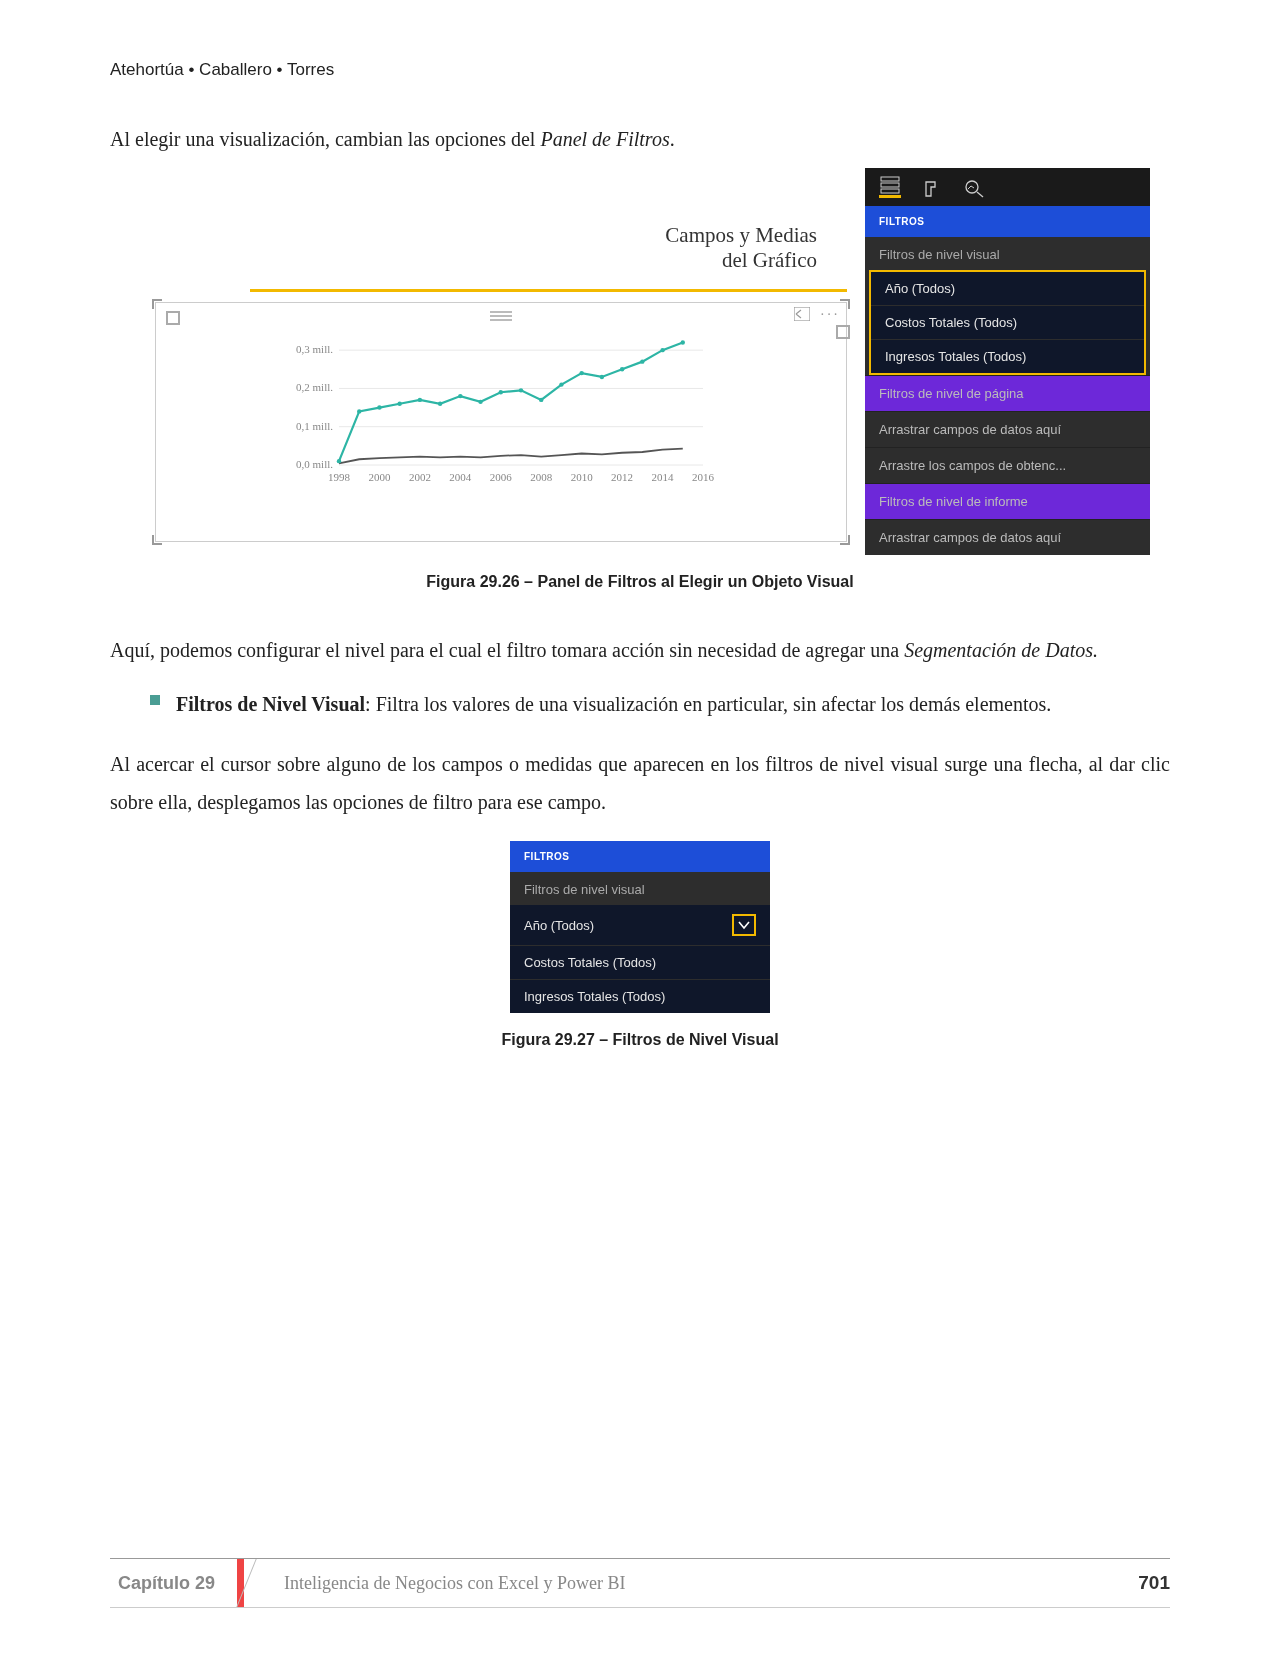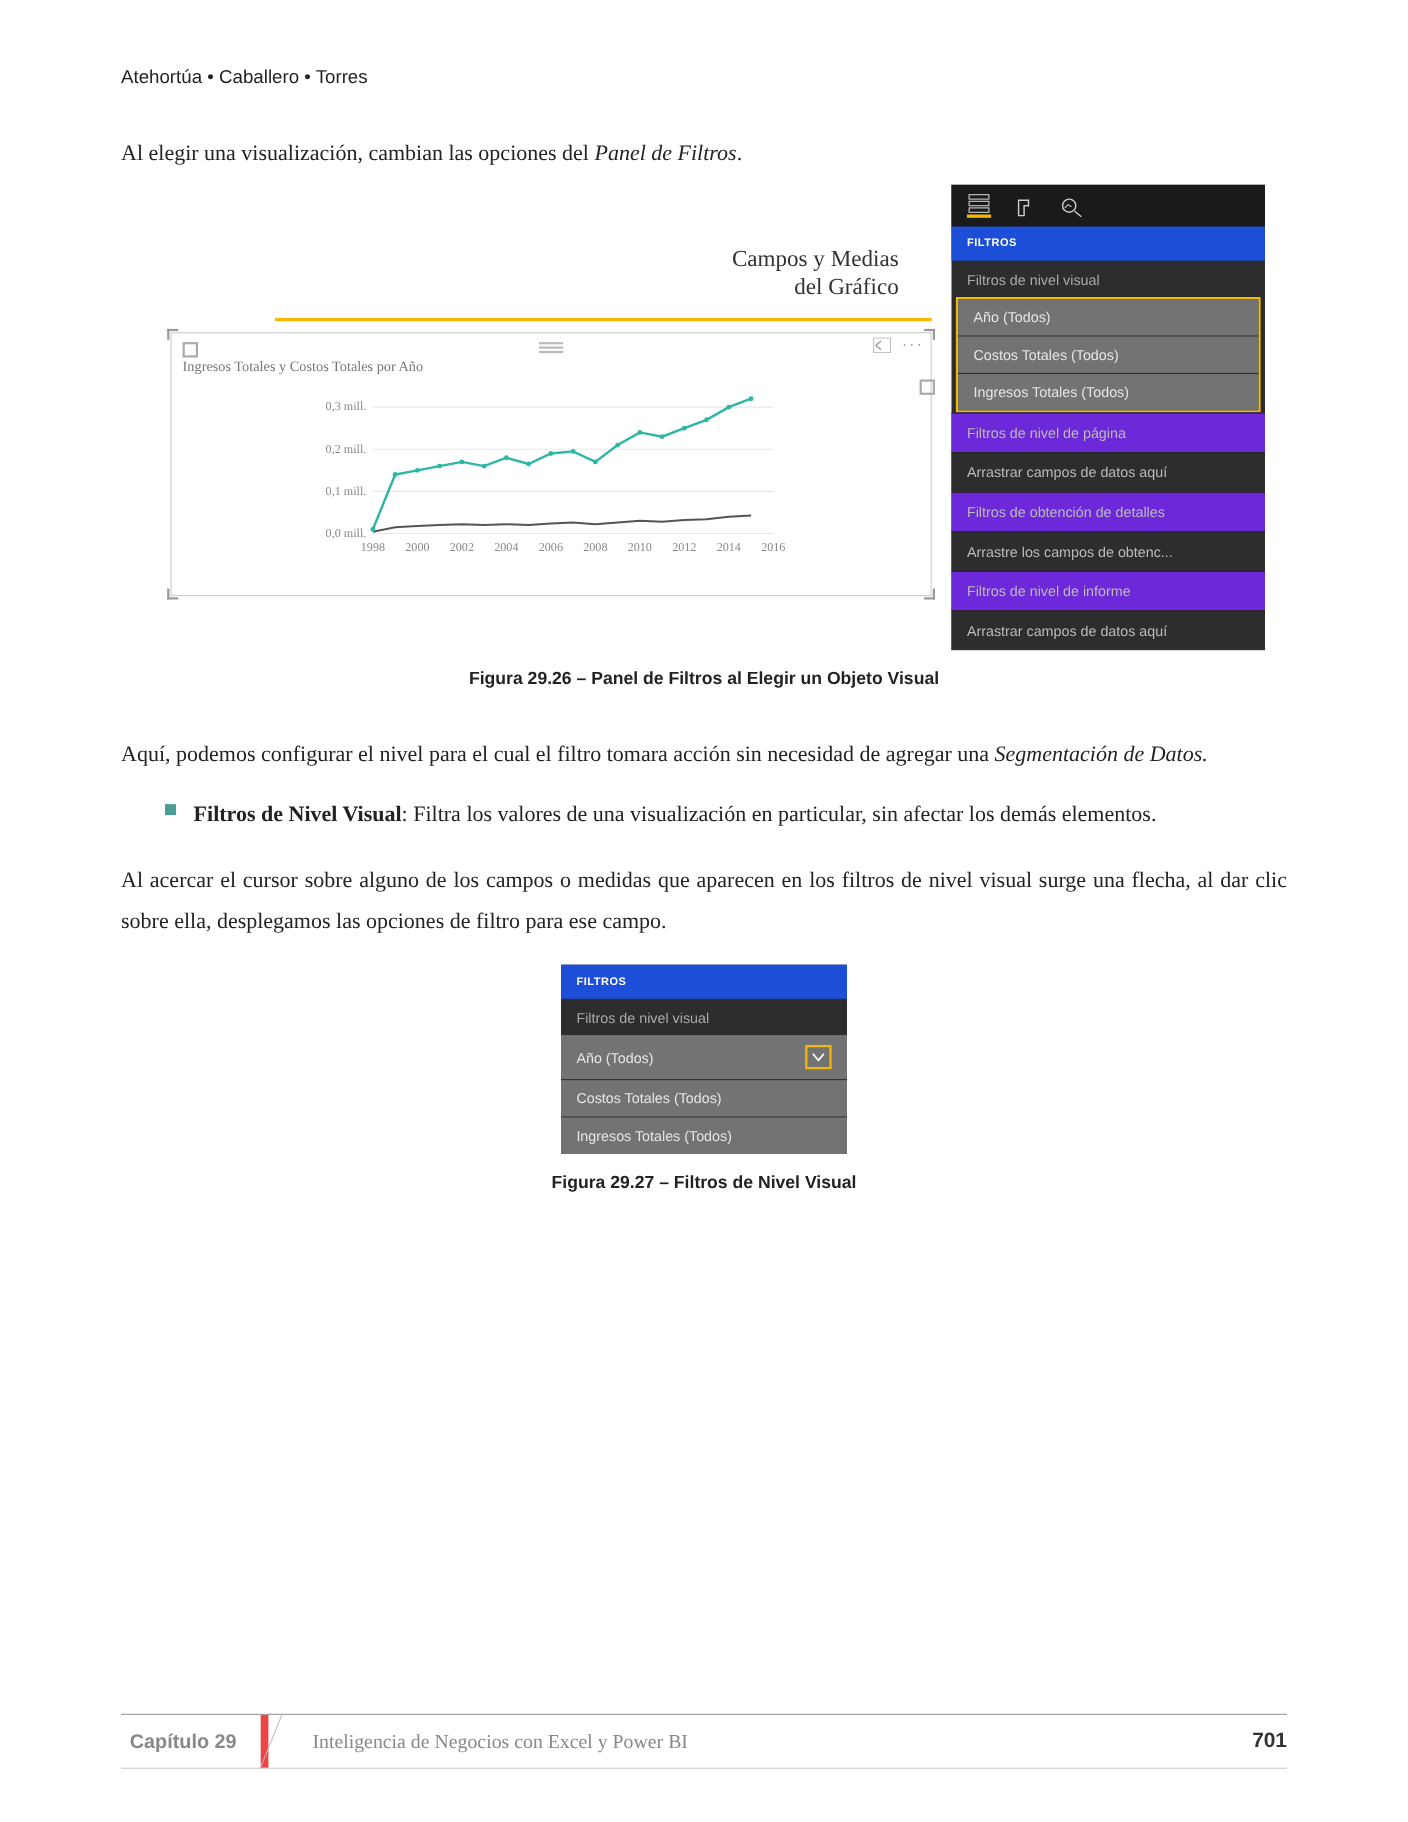--- a/index.html
+++ b/index.html
@@ -119,21 +119,21 @@
   .panel-subhead {
     color: #aaa;
     padding: 10px 14px 8px 14px;
     font-size: 13px;
   }
   .filter-group {
     border: 2px solid #f2b900;
     margin: 0 4px;
   }
   .filter-item {
-    background: #737373;
+    background: #0f172a;
     padding: 9px 14px;
     font-size: 13px;
     border-bottom: 1px solid #2d2d2d;
     color: #e5e5e5;
     display: flex;
     justify-content: space-between;
     align-items: center;
   }
   .filter-item:last-child { border-bottom: none; }
   .panel-row {
@@ -251,21 +251,20 @@
         </div>
       <div class="chart-toolbar">
         <span class="tbicon">
           <svg viewBox="0 0 16 14">
               <rect x="0" y="0" width="16" height="14" fill="none" stroke="#999" stroke-width="1.2"></rect>
               <path d="M2 7 L7 3 M2 7 L7 11" stroke="#999" stroke-width="1.2" fill="none"></path>
             </svg>
         </span>
         <span style="letter-spacing:2px;color:#999;">···</span>
       </div>
-      <div class="chart-title">Ingresos Totales y Costos Totales por Año</div>
       <svg class="chart-svg" viewBox="0 0 420 160">
         <g id="ygrid">
             <line x1="48" x2="412" y1="140" y2="140" class="gridline"></line>
             <text x="42" y="143" text-anchor="end" class="ytick">0,0 mill.</text>
             <line x1="48" x2="412" y1="101.71428571428571" y2="101.71428571428571" class="gridline"></line>
             <text x="42" y="104.71428571428571" text-anchor="end" class="ytick">0,1 mill.</text>
             <line x1="48" x2="412" y1="63.428571428571416" y2="63.428571428571416" class="gridline"></line>
             <text x="42" y="66.42857142857142" text-anchor="end" class="ytick">0,2 mill.</text>
             <line x1="48" x2="412" y1="25.14285714285714" y2="25.14285714285714" class="gridline"></line>
             <text x="42" y="28.14285714285714" text-anchor="end" class="ytick">0,3 mill.</text>
@@ -332,21 +331,20 @@
     </div>
     <div class="panel-heading">FILTROS</div>
     <div class="panel-subhead">Filtros de nivel visual</div>
     <div class="filter-group">
       <div class="filter-item">Año (Todos)</div>
       <div class="filter-item">Costos Totales (Todos)</div>
       <div class="filter-item">Ingresos Totales (Todos)</div>
     </div>
     <div class="panel-row">Filtros de nivel de página</div>
     <div class="panel-row dark">Arrastrar campos de datos aquí</div>
-    <div class="panel-row">Filtros de obtención de detalles</div>
     <div class="panel-row dark">Arrastre los campos de obtenc...</div>
     <div class="panel-row">Filtros de nivel de informe</div>
     <div class="panel-row dark">Arrastrar campos de datos aquí</div>
   </div>
 </div>
 
 <div class="figure-caption">Figura 29.26 –  Panel de Filtros al Elegir un Objeto Visual</div>
 
 <p class="para">
   <span>Aquí, podemos configurar el nivel para el cual el filtro tomara acción sin necesidad de agregar una </span><span class="italic">Segmentación de Datos.</span>

